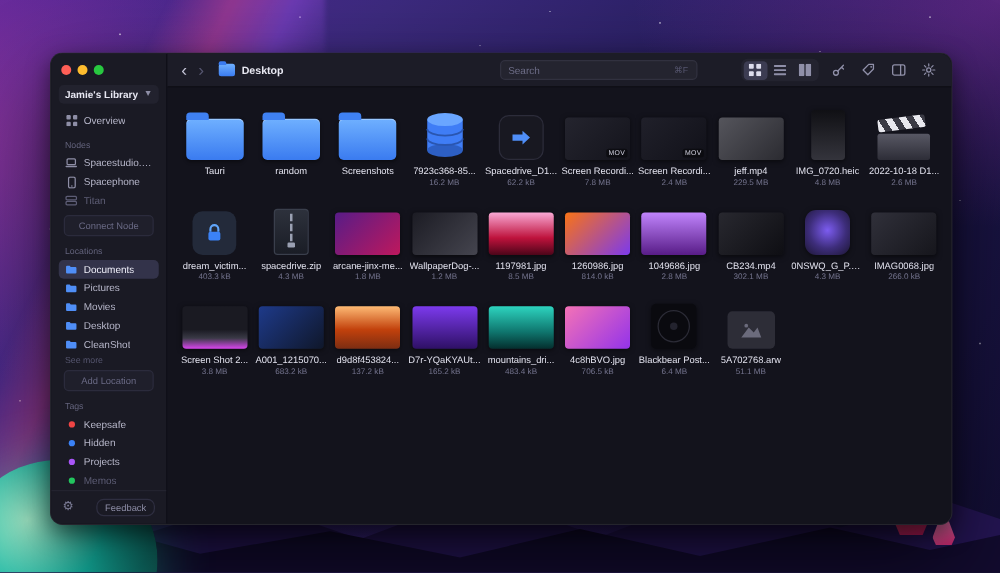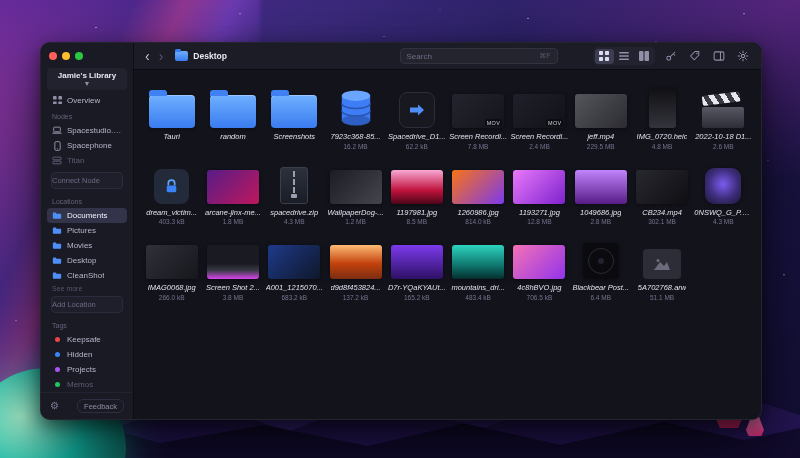--- a/index.html
+++ b/index.html
@@ -46,29 +46,29 @@
     display:flex; background:#14141d; border:1px solid rgba(255,255,255,.07);
     box-shadow:0 30px 70px rgba(0,0,0,.6), 0 6px 18px rgba(0,0,0,.5); }
 
   
   .sidebar { width:93px; flex:0 0 93px; background:#1a1a24; border-right:1px solid #0c0c14;
     display:flex; flex-direction:column; font-size:8px; color:#b6b6c9; }
   .traffic { display:flex; gap:5px; padding:9px 8px 6px 8px; }
   .traffic span { width:8px; height:8px; border-radius:50%; }
   .tl-close { background:#ff5f57; } .tl-min { background:#febc2e; } .tl-max { background:#28c840; }
   .library-switcher { display:flex; align-items:center; justify-content:space-between; margin:2px 6px 6px 6px;
-    padding:3px 5px; border-radius:4px; background:#22222e; color:#e7e7f2; font-size:8px; font-weight:bold;flex-direction:column; }
+    padding:3px 5px; border-radius:4px; background:#22222e; color:#e7e7f2; font-size:8px; font-weight:bold; }
   .chev { color:#8e8ea6; font-size:7px; }
   .side-item { display:flex; align-items:center; gap:5px; margin:0 6px; padding:2.5px 5px; border-radius:4px;
     white-space:nowrap; overflow:hidden; }
   .side-item.selected { background:#33334a; color:#f0f0fa; }
   .side-item.dimmed { color:#5d5d75; }
   .side-item .lbl { overflow:hidden; text-overflow:ellipsis; }
   .section-title { color:#63637c; font-size:7px; margin:9px 11px 3px 11px; }
-  .side-action { margin:4px 10px 0 10px; padding:3px 0; text-align:left; color:#6a6a85; font-size:7.5px;
+  .side-action { margin:4px 10px 0 10px; padding:3px 0; text-align:center; color:#6a6a85; font-size:7.5px;
     border:1px solid #2b2b3c; border-radius:4px; background:#1f1f2b; }
   .side-more { margin:2px 11px; color:#55556e; font-size:7px; }
   .tag-dot { width:5px; height:5px; border-radius:50%; flex:0 0 5px; }
   .side-footer { margin-top:auto; display:flex; align-items:center; gap:6px; padding:6px 9px; border-top:1px solid #23232f; }
   .foot-ic { color:#7a7a94; font-size:10px; line-height:1; }
   .feedback { margin-left:auto; font-size:7.5px; color:#8d8da6; border:1px solid #2e2e40; border-radius:6px; padding:1.5px 6px; }
   .s-ic { width:10px; height:10px; flex:0 0 10px; display:inline-flex; align-items:center; justify-content:center; }
 
   
   .main { flex:1; display:flex; flex-direction:column; background:#13131c; min-width:0; }
@@ -88,21 +88,21 @@
   .seg { display:flex; background:#23232f; border-radius:5px; padding:1.5px; gap:1px; }
   .seg-btn { width:19px; height:15px; border-radius:3.5px; display:flex; align-items:center; justify-content:center; color:#8f8fa8; }
   .seg-btn.active { background:#3c3c52; color:#dcdcec; }
   .tb-icon { width:16px; height:16px; display:flex; align-items:center; justify-content:center; color:#8f8fa8; }
 
   
   .filegrid { flex:1; padding:12px 8px 6px 8px; display:grid; grid-template-columns:repeat(10,1fr);
     column-gap:2px; row-gap:8px; align-content:start; overflow:hidden; }
   .file { display:flex; flex-direction:column; align-items:center; min-width:0; }
   .iconbox { height:46px; display:flex; align-items:flex-end; justify-content:center; margin-bottom:4px; }
-  .fname { font-size:7.5px; color:#e2e2ee; max-width:58px; white-space:nowrap; overflow:hidden; text-overflow:ellipsis; text-align:center;font-style:italic; }
+  .fname { font-size:7.5px; color:#e2e2ee; max-width:58px; white-space:nowrap; overflow:hidden; text-overflow:ellipsis; text-align:center; }
   .fsize { font-size:6.5px; color:#74748e; margin-top:1.5px; height:7px; }
 
   .thumb { width:52px; height:34px; border-radius:3px; position:relative; box-shadow:0 1px 4px rgba(0,0,0,.5); }
   .thumb.portrait { width:27px; height:40px; }
   .badge { position:absolute; right:2px; bottom:2px; background:rgba(10,10,14,.75); color:#cfcfdd;
     font-size:5.5px; padding:0.5px 2px; border-radius:2px; letter-spacing:.3px; }
 
   .ic-folder { width:46px; height:33px; border-radius:4px; position:relative;
     background:linear-gradient(180deg,#6fb0ff,#3a7bf0); box-shadow:inset 0 1px 0 rgba(255,255,255,.3), 0 1px 3px rgba(0,0,0,.4); }
   .ic-folder::before { content:''; position:absolute; top:-5px; left:0; width:18px; height:6px; background:#3f81f2; border-radius:3px 3px 0 0; }
@@ -428,59 +428,52 @@
                 <path d="M5 7V5a3 3 0 0 1 6 0v2" fill="none" stroke="#60a5fa" stroke-width="1.6"></path>
                 <rect x="3.5" y="7" width="9" height="6.5" rx="1.5" fill="#3b82f6"></rect>
               </svg>
             </div>
           </div>
           <div class="fname">dream_victim...</div>
           <div class="fsize">403.3 kB</div>
         </div>
         <div class="file">
           <div class="iconbox">
+            <div class="ic-zip"></div>
+          </div>
+          <div class="fname">spacedrive.zip</div>
+          <div class="fsize">4.3 MB</div>
+        </div>
+        <div class="file">
+          <div class="iconbox">
             <div class="thumb" style="background:linear-gradient(135deg,#581c87,#be185d)"></div>
           </div>
           <div class="fname">arcane-jinx-me...</div>
           <div class="fsize">1.8 MB</div>
         </div>
         <div class="file">
           <div class="iconbox">
-            <div class="ic-zip"></div>
-          </div>
-          <div class="fname">spacedrive.zip</div>
-          <div class="fsize">4.3 MB</div>
-        </div>
-        <div class="file">
-          <div class="iconbox">
             <div class="thumb" style="background:linear-gradient(135deg,#1c1c24,#45454f)"></div>
           </div>
           <div class="fname">WallpaperDog-...</div>
           <div class="fsize">1.2 MB</div>
         </div>
         <div class="file">
           <div class="iconbox">
             <div class="thumb" style="background:linear-gradient(180deg,#f9a8d4,#be123c 60%,#4c0519)"></div>
           </div>
           <div class="fname">1197981.jpg</div>
           <div class="fsize">8.5 MB</div>
         </div>
         <div class="file">
           <div class="iconbox">
             <div class="thumb" style="background:linear-gradient(135deg,#f97316,#7c3aed)"></div>
           </div>
           <div class="fname">1260986.jpg</div>
           <div class="fsize">814.0 kB</div>
-        </div>
-        <div class="file">
-          <div class="iconbox">
-            <div class="thumb" style="background:linear-gradient(135deg,#e879f9,#7e22ce)"></div>
-          </div>
-          <div class="fname">1193271.jpg</div>
-          <div class="fsize">12.8 MB</div>
         </div>
         <div class="file">
           <div class="iconbox">
             <div class="thumb" style="background:linear-gradient(180deg,#c084fc,#581c87)"></div>
           </div>
           <div class="fname">1049686.jpg</div>
           <div class="fsize">2.8 MB</div>
         </div>
         <div class="file">
           <div class="iconbox">

